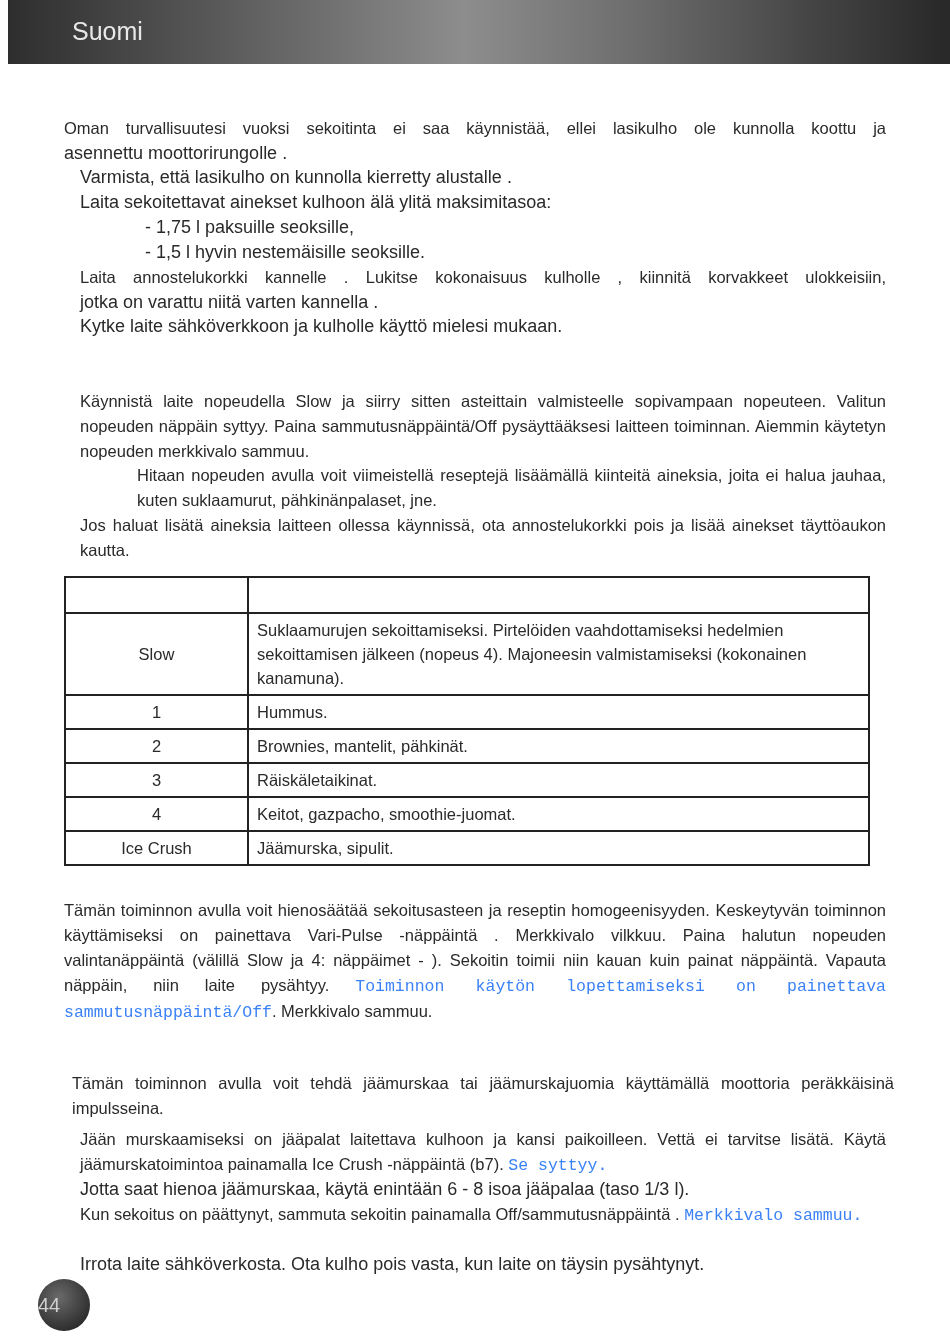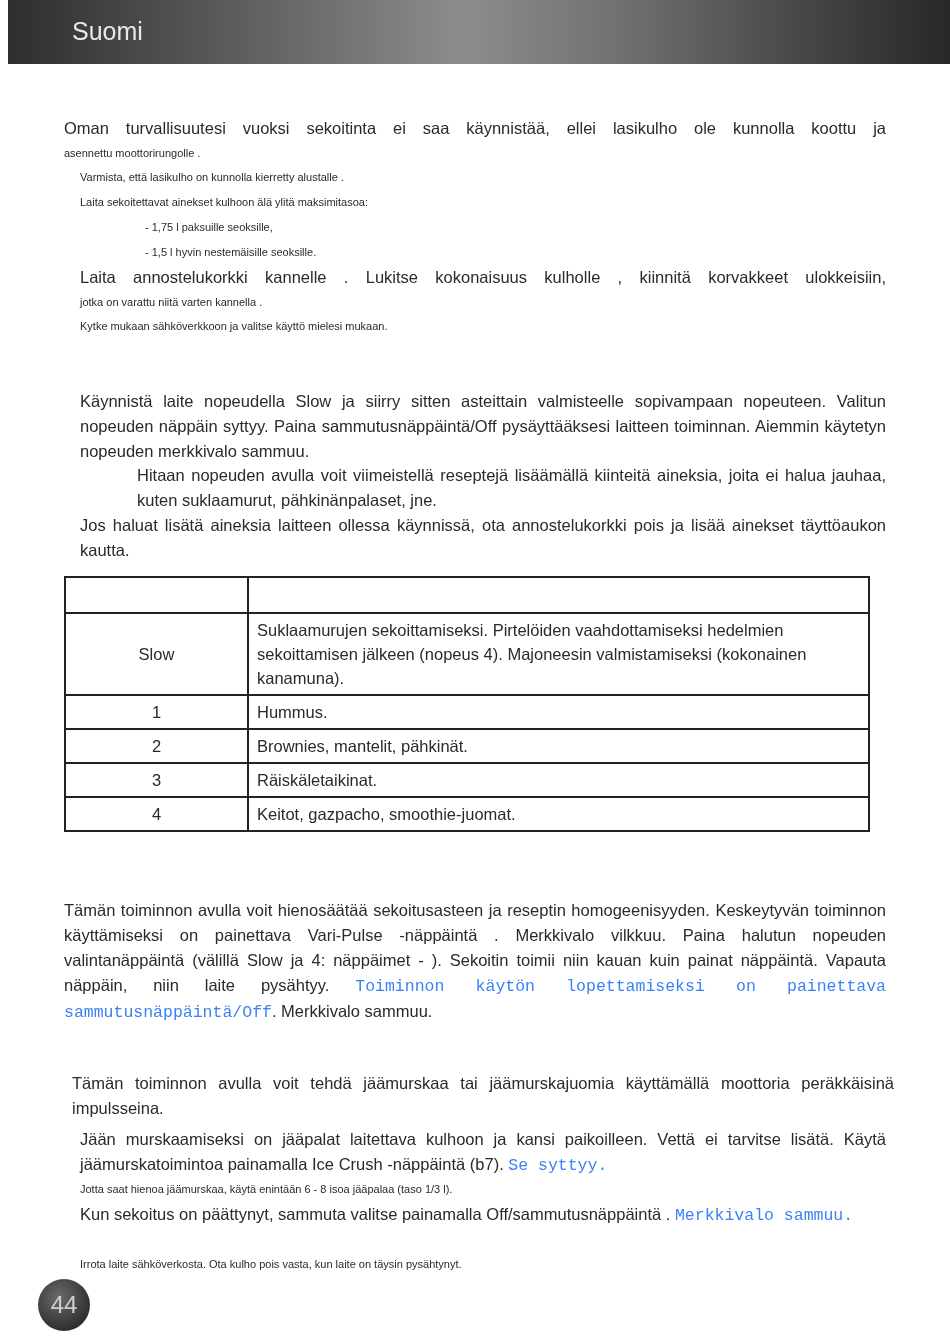--- a/index.html
+++ b/index.html
@@ -1,46 +1,46 @@
 <!DOCTYPE html>
 <html><head>
 <meta charset="utf-8">
 <style>
   html, body { margin:0; padding:0; }
   body { width:950px; height:1343px; background:#ffffff; position:relative; overflow:hidden;
          font-family:"Liberation Sans", sans-serif; color:#2a2a2a; }
   .header { position:absolute; left:8px; top:0; width:950px; height:64px;
             background:linear-gradient(to right,#2e2e2e 0%,#555 20%,#8d8d8d 48%,#6f6f6f 65%,#444 85%,#262626 100%); }
   .header-title { position:absolute; left:64px; top:17px; font-size:25px; color:#e8e8e8; }
-  .line { position:absolute; font-size:11px; line-height:25px; white-space:nowrap; }
+  .line { position:absolute; font-size:18px; line-height:25px; white-space:nowrap; }
   .just { position:absolute; font-size:16.5px; line-height:25px; text-align:justify; }
   .pink { color:#3b82f6;font-family:Liberation Mono, monospace; }
   table.speed { position:absolute; left:64px; top:576px; width:806px; border-collapse:collapse; font-size:16.5px; }
   table.speed td { border:2px solid #222; padding:4px 8px; vertical-align:middle; }
   table.speed td.c1 { width:165px; text-align:center; }
   .page-num { position:absolute; left:38px; top:1279px; width:52px; height:52px; border-radius:50%;
               background:radial-gradient(circle at 40% 35%,#6a6a6a,#2d2d2d 75%);
-              color:#cfcfcf; font-size:24px; text-align:center; line-height:52px; }
+              color:#cfcfcf; font-size:20px; text-align:left; line-height:52px; }
 </style>
 </head>
 <body>
 
 <div class="header">
   <div class="header-title">Suomi</div>
 </div>
 
 <div class="just" style="left:64px;top:116px;width:822px;text-align-last:justify;">Oman turvallisuutesi vuoksi sekoitinta ei saa käynnistää, ellei lasikulho ole kunnolla koottu ja</div>
 <div class="line" style="left:64px;top:141px;">asennettu moottorirungolle .</div>
 <div class="line" style="left:80px;top:165px;">Varmista, että lasikulho on kunnolla kierretty alustalle .</div>
 <div class="line" style="left:80px;top:190px;">Laita sekoitettavat ainekset kulhoon älä ylitä maksimitasoa:</div>
 <div class="line" style="left:145px;top:215px;text-align:right;">- 1,75 l paksuille seoksille,</div>
 <div class="line" style="left:145px;top:240px;">- 1,5 l hyvin nestemäisille seoksille.</div>
 <div class="just" style="left:80px;top:265px;width:806px;text-align-last:justify;">Laita annostelukorkki kannelle . Lukitse kokonaisuus kulholle , kiinnitä korvakkeet ulokkeisiin,</div>
 <div class="line" style="left:80px;top:290px;">jotka on varattu niitä varten kannella .</div>
-<div class="line" style="left:80px;top:314px;">Kytke mukaan sähköverkkoon ja valitse käyttö mielesi mukaan.</div>
+<div class="line" style="left:80px;top:314px;">Kytke laite sähköverkkoon ja kulholle käyttö mielesi mukaan.</div>
 
 <div class="just" style="left:80px;top:389px;width:806px;">Käynnistä laite nopeudella Slow ja siirry sitten asteittain valmisteelle sopivampaan nopeuteen. Valitun nopeuden näppäin syttyy. Paina sammutusnäppäintä/Off pysäyttääksesi laitteen toiminnan. Aiemmin käytetyn nopeuden merkkivalo sammuu.</div>
 <div class="just" style="left:137px;top:463px;width:749px;">Hitaan nopeuden avulla voit viimeistellä reseptejä lisäämällä kiinteitä aineksia, joita ei halua jauhaa, kuten suklaamurut, pähkinänpalaset, jne.</div>
 <div class="just" style="left:80px;top:513px;width:806px;">Jos haluat lisätä aineksia laitteen ollessa käynnissä, ota annostelukorkki pois ja lisää ainekset täyttöaukon kautta.</div>
 
 <table class="speed">
   <tbody>
       <tr style="height:36px;">
     <td class="c1"></td>
     <td></td>
@@ -58,33 +58,37 @@
     <td>Brownies, mantelit, pähkinät.</td>
   </tr>
   <tr style="height:34px;">
     <td class="c1">3</td>
     <td>Räiskäletaikinat.</td>
   </tr>
   <tr style="height:34px;">
     <td class="c1">4</td>
     <td>Keitot, gazpacho, smoothie-juomat.</td>
   </tr>
+  <tr style="height:34px;">
+    <td class="c1">Ice Crush</td>
+    <td>Jäämurska, sipulit.</td>
+  </tr>
 </tbody>
   </table>
 
 <div class="just" style="left:64px;top:898px;width:822px;">
   <span>Tämän toiminnon avulla voit hienosäätää sekoitusasteen ja reseptin homogeenisyyden. Keskeytyvän toiminnon käyttämiseksi on painettava Vari-Pulse -näppäintä . Merkkivalo vilkkuu. Paina halutun nopeuden valintanäppäintä (välillä Slow ja 4: näppäimet - ). Sekoitin toimii niin kauan kuin painat näppäintä. Vapauta näppäin, niin laite pysähtyy.</span>
   <span class="pink">Toiminnon käytön lopettamiseksi on painettava sammutusnäppäintä/Off</span><span>. Merkkivalo sammuu.</span>
 </div>
 
 <div class="just" style="left:72px;top:1071px;width:822px;">Tämän toiminnon avulla voit tehdä jäämurskaa tai jäämurskajuomia käyttämällä moottoria peräkkäisinä impulsseina.</div>
 <div class="just" style="left:80px;top:1127px;width:806px;">
   <span>Jään murskaamiseksi on jääpalat laitettava kulhoon ja kansi paikoilleen. Vettä ei tarvitse lisätä. Käytä jäämurskatoimintoa painamalla Ice Crush -näppäintä (b7).</span>
   <span class="pink">Se syttyy.</span>
 </div>
 <div class="line" style="left:80px;top:1177px;">Jotta saat hienoa jäämurskaa, käytä enintään 6 - 8 isoa jääpalaa (taso 1/3 l).</div>
 <div class="just" style="left:80px;top:1202px;width:806px;">
-  <span>Kun sekoitus on päättynyt, sammuta valitse painamalla Off/sammutusnäppäintä .</span>
+  <span>Kun sekoitus on päättynyt, sammuta sekoitin painamalla Off/sammutusnäppäintä .</span>
   <span class="pink">Merkkivalo sammuu.</span>
 </div>
 <div class="line" style="left:80px;top:1252px;">Irrota laite sähköverkosta. Ota kulho pois vasta, kun laite on täysin pysähtynyt.</div>
 
 <div class="page-num">44</div>
 
 </body></html>

